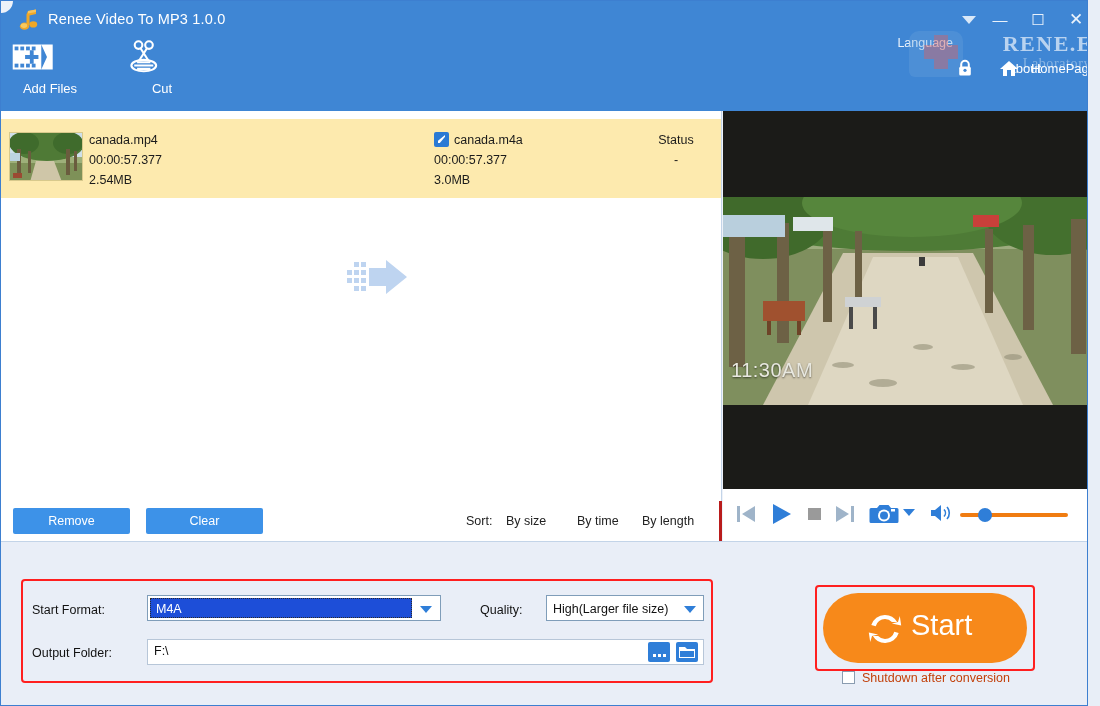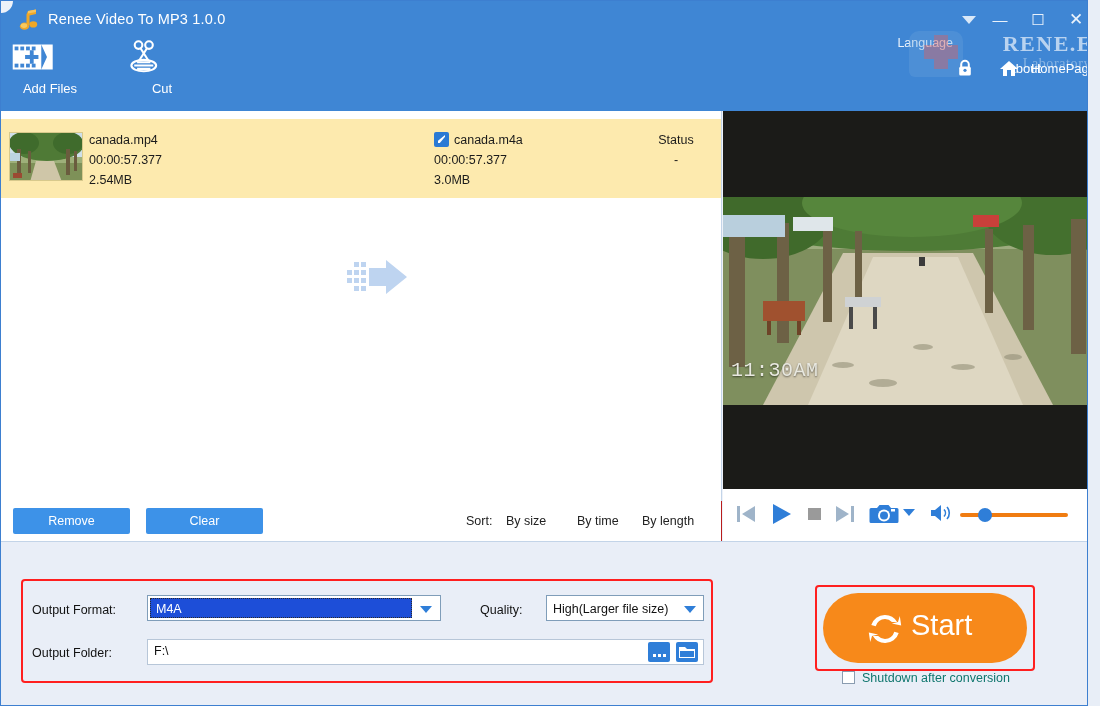--- a/index.html
+++ b/index.html
@@ -55,32 +55,32 @@
   .ln{font-size:12.5px;color:#1b1b1b;line-height:20px;white-space:nowrap;}
   .ln.first{line-height:19px;}
   .arrow{position:absolute;left:346px;top:140px;width:62px;height:36px;}
   .dsticon{display:inline-block;width:15px;height:15px;background:#2a7ad4;
     border-radius:2px;vertical-align:-3px;margin-right:5px;position:relative;}
   .dsticon:after{content:"";position:absolute;left:4px;top:3px;width:7px;height:8px;
     background:#ffffff;clip-path:polygon(100% 0,100% 22%,26% 100%,0 100%,0 72%);}
 
   
   .listbar{position:absolute;left:0;top:500px;width:721px;height:40px;background:#ffffff;
-    border-right:1px solid #b91c1c;box-sizing:border-box;}
+    border-right:3px solid #b91c1c;box-sizing:border-box;}
   .btn-blue{position:absolute;top:7px;height:26px;background:#3d92e8;color:#ffffff;
     font-size:12.5px;text-align:center;line-height:26px;border-radius:2px;cursor:pointer;}
   .b-remove{left:12px;width:117px;}
   .b-clear{left:145px;width:117px;}
   .sortlbl{position:absolute;top:13px;font-size:12.5px;color:#222222;white-space:nowrap;cursor:pointer;}
   .s-lbl{left:465px;cursor:default;} .s-name{left:505px;} .s-time{left:576px;} .s-len{left:641px;}
 
   
   .preview{position:absolute;left:722px;top:110px;width:378px;height:378px;background:#1b1b18;overflow:hidden;}
   .vid{position:absolute;left:0;top:86px;width:378px;height:208px;overflow:hidden;background:#2a2a24;}
-  .ov1{position:absolute;left:8px;top:248px;font-family:Liberation Mono, monospace;
+  .ov1{position:absolute;left:8px;top:248px;font-family:Liberation Sans, sans-serif;
     font-size:20px;color:#e8e8e0;letter-spacing:.5px;text-shadow:0 1px 2px rgba(0,0,0,.55);}
   .ov2{position:absolute;left:6px;top:276px;font-family:"Liberation Serif",serif;
     font-size:22px;color:#f2f2ea;letter-spacing:.5px;text-shadow:0 1px 2px rgba(0,0,0,.55);}
 
   .pctrl{position:absolute;left:722px;top:488px;width:378px;height:52px;background:#ffffff;}
   .pb{position:absolute;top:12px;cursor:pointer;}
   .vol-track{position:absolute;left:237px;top:24px;width:108px;height:4px;background:#f07c11;border-radius:2px;}
   .vol-thumb{position:absolute;left:255px;top:19px;width:14px;height:14px;border-radius:50%;background:#2f7ed8;}
 
   
@@ -105,21 +105,21 @@
 
   .folder-inp{position:absolute;left:146px;top:638px;width:557px;height:26px;background:#ffffff;
     border:1px solid #b7c6d8;box-sizing:border-box;}
   .folder-inp .fv{position:absolute;left:6px;top:4px;font-size:12.5px;color:#111111;}
   .sq-btn{position:absolute;top:641px;width:22px;height:20px;background:#2f7ed8;border-radius:2px;cursor:pointer;}
 
   .start{position:absolute;left:822px;top:592px;width:204px;height:70px;background:#f7891a;
     border-radius:35px;cursor:pointer;}
   .start-lbl{position:absolute;left:88px;top:16px;font-size:29px;color:#ffffff;}
   .chk{position:absolute;left:841px;top:670px;width:13px;height:13px;background:#ffffff;border:1px solid #8a9cb0;box-sizing:border-box;cursor:pointer;}
-  .chk-lbl{position:absolute;left:861px;top:670px;font-size:12.5px;color:#0f766e;white-space:nowrap;}
+  .chk-lbl{position:absolute;left:861px;top:670px;font-size:12.5px;color:#c2410c;white-space:nowrap;}
 </style>
 </head>
 <body>
 
 <div id="app">
 
   <div class="header">
 
     <svg class="title-note" viewBox="0 0 26 24">
       <path d="M13 2 L21 0.5 L21 5 L14.5 6.4 L14.5 16 L11.5 16 L11.5 5.2 Z" fill="#f0a726"></path>
@@ -328,21 +328,21 @@
     </svg>
     <div class="vol-track"></div>
     <div class="vol-thumb"></div>
   </div>
 
   <div class="bottom"></div>
 
   <div class="redbox box-out"></div>
   <div class="redbox box-start"></div>
 
-  <div class="fld-lbl l-fmt">Output Format:</div>
+  <div class="fld-lbl l-fmt">Start Format:</div>
   <div class="combo c-fmt">
     <div class="sel">M4A</div>
     <div class="caret-dn" style="right:8px;top:10px;"></div>
   </div>
 
   <div class="fld-lbl l-qual">Quality:</div>
   <div class="combo c-qual">
     <div class="qv">High(Larger file size)</div>
     <div class="caret-dn" style="right:7px;top:10px;"></div>
   </div>

